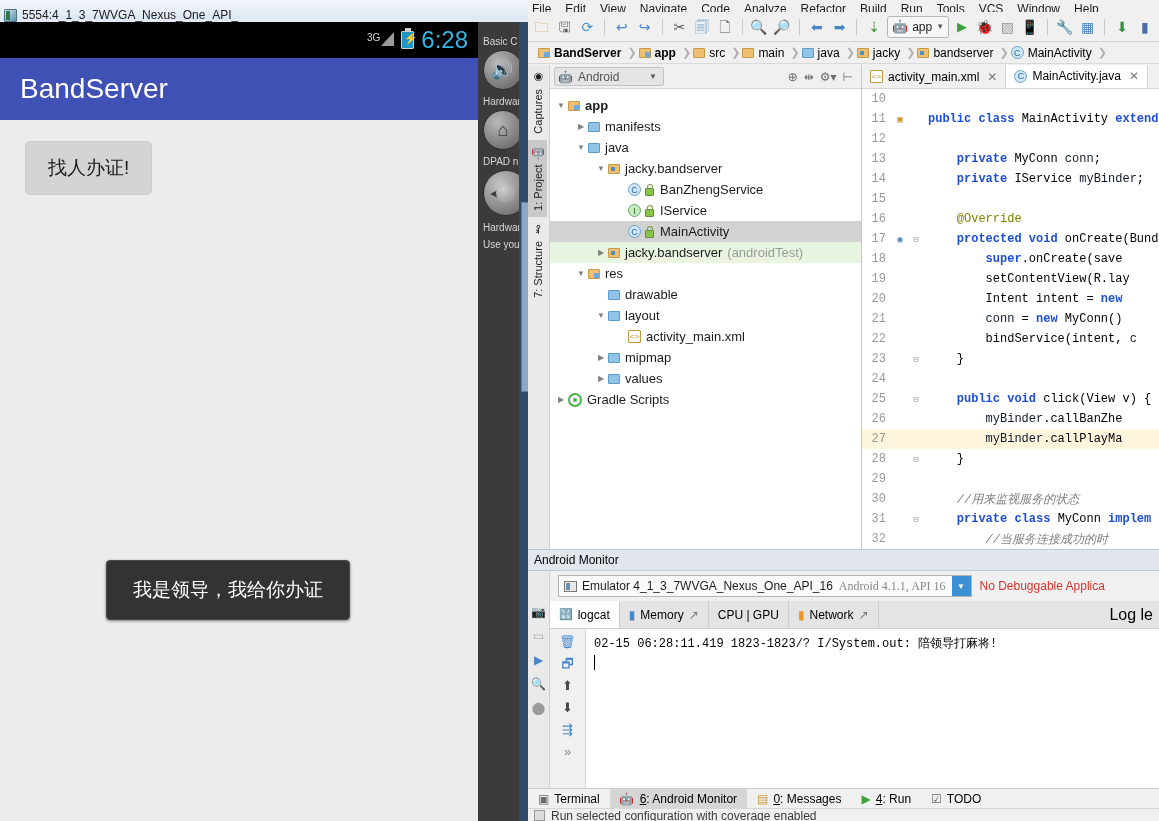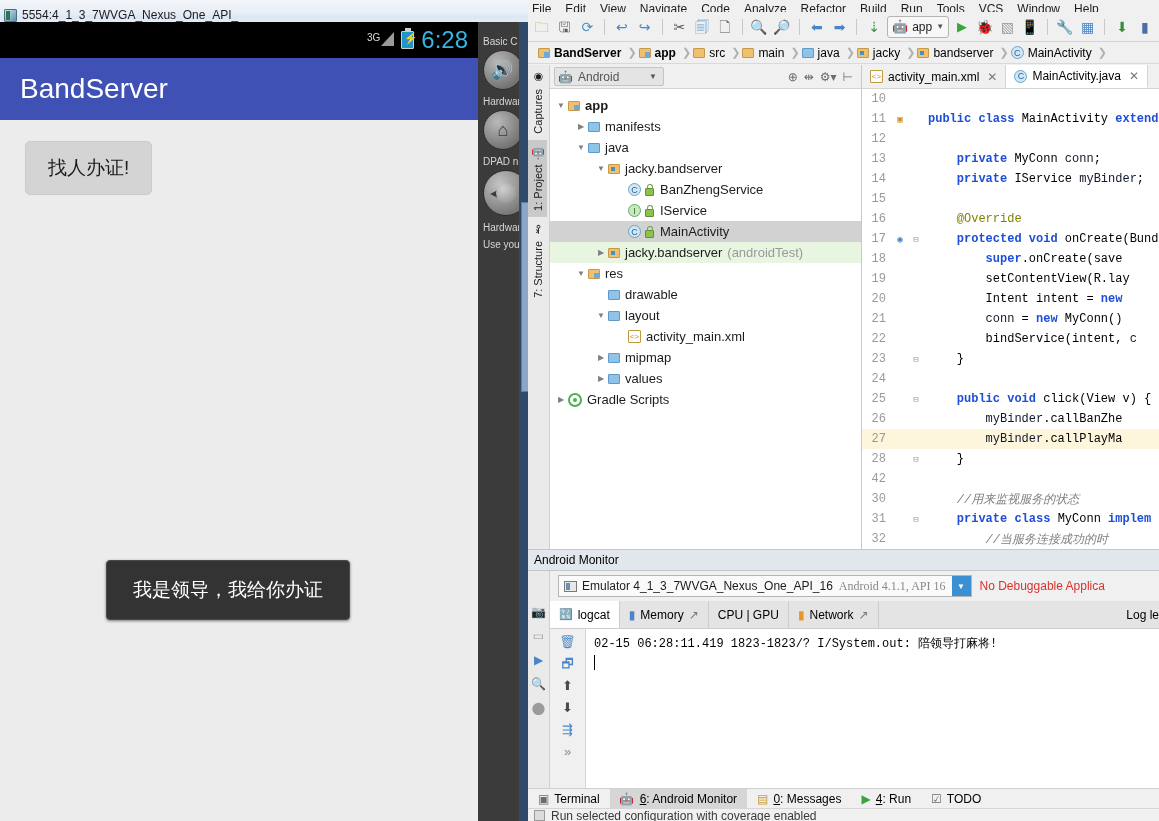--- a/index.html
+++ b/index.html
@@ -227,21 +227,21 @@
   .device-sel .ddrop { width:19px;height:20px;background:#3d8fd4;color:#fff;display:flex;align-items:center;justify-content:center;font-size:8px;margin-left:6px;}
   .nodebug { color:#d9332b; font-size:12px; white-space:nowrap; }
 
   #logtabs {
     position:absolute; left:22px; top:52px; width:609px; height:28px;
     background:#e4e4e4; border-bottom:1px solid #cdcdcd; display:flex; align-items:stretch;
   }
   #logtabs .ltab { display:flex; align-items:center; gap:5px; padding:0 9px; font-size:12px;
                    border-right:1px solid #cdcdcd; }
   #logtabs .ltab.active { background:#fff; }
-  #logtabs .loglevel { margin-left:auto; display:flex; align-items:center; font-size:12px; white-space:nowrap; }
+  #logtabs .loglevel { margin-left:auto; display:flex; align-items:center; padding-right:6px; font-size:16px; white-space:nowrap; }
 
   #log-icons {
     position:absolute; left:22px; top:80px; width:36px; height:159px;
     background:#f0f0f0; border-right:1px solid #d7d7d7;
     display:flex; flex-direction:column; align-items:center; padding-top:6px; gap:9px;
   }
   #log-icons .li { font-size:13px; color:#4a86c7; line-height:1; }
   #log-content {
     position:absolute; left:58px; top:80px; width:573px; height:159px;
     background:#fff; font-family:"Liberation Mono", monospace; font-size:12px;
@@ -593,21 +593,21 @@
           <div class="cline"><span class="gut">19</span><span class="mark"></span><span class="fold"></span><span class="code"><span class="plain">        setContentView(R.lay</span></span></div>
           <div class="cline"><span class="gut">20</span><span class="mark"></span><span class="fold"></span><span class="code"><span class="plain">        Intent intent = </span><span class="kw">new</span></span></div>
           <div class="cline"><span class="gut">21</span><span class="mark"></span><span class="fold"></span><span class="code"><span class="plain">        </span><span class="fld">conn</span><span class="plain"> = </span><span class="kw">new </span><span class="plain">MyConn()</span></span></div>
           <div class="cline"><span class="gut">22</span><span class="mark"></span><span class="fold"></span><span class="code"><span class="plain">        bindService(intent, </span><span class="fld">c</span></span></div>
           <div class="cline"><span class="gut">23</span><span class="mark"></span><span class="fold">⊟</span><span class="code"><span class="plain">    }</span></span></div>
           <div class="cline"><span class="gut">24</span><span class="mark"></span><span class="fold"></span><span class="code"></span></div>
           <div class="cline"><span class="gut">25</span><span class="mark"></span><span class="fold">⊟</span><span class="code"><span class="plain">    </span><span class="kw">public void </span><span class="plain">click(View v) {</span></span></div>
           <div class="cline"><span class="gut">26</span><span class="mark"></span><span class="fold"></span><span class="code"><span class="plain">        </span><span class="fld">myBinder</span><span class="plain">.callBanZhe</span></span></div>
           <div class="cline hl"><span class="gut">27</span><span class="mark"></span><span class="fold"></span><span class="code"><span class="plain">        </span><span class="fld">myBinder</span><span class="plain">.callPlayMa</span></span></div>
           <div class="cline"><span class="gut">28</span><span class="mark"></span><span class="fold">⊟</span><span class="code"><span class="plain">    }</span></span></div>
-          <div class="cline"><span class="gut">42</span><span class="mark"></span><span class="fold"></span><span class="code"></span></div>
+          <div class="cline"><span class="gut">29</span><span class="mark"></span><span class="fold"></span><span class="code"></span></div>
           <div class="cline"><span class="gut">30</span><span class="mark"></span><span class="fold"></span><span class="code"><span class="cmt">    //用来监视服务的状态</span></span></div>
           <div class="cline"><span class="gut">31</span><span class="mark"></span><span class="fold">⊟</span><span class="code"><span class="plain">    </span><span class="kw">private class </span><span class="plain">MyConn </span><span class="kw">implem</span></span></div>
           <div class="cline"><span class="gut">32</span><span class="mark"></span><span class="fold"></span><span class="code"><span class="cmt">        //当服务连接成功的时</span></span></div>
         </div>
     </div>
 
   </div>
 
   <div id="tool-strip-lower">
     <div class="vtab">

